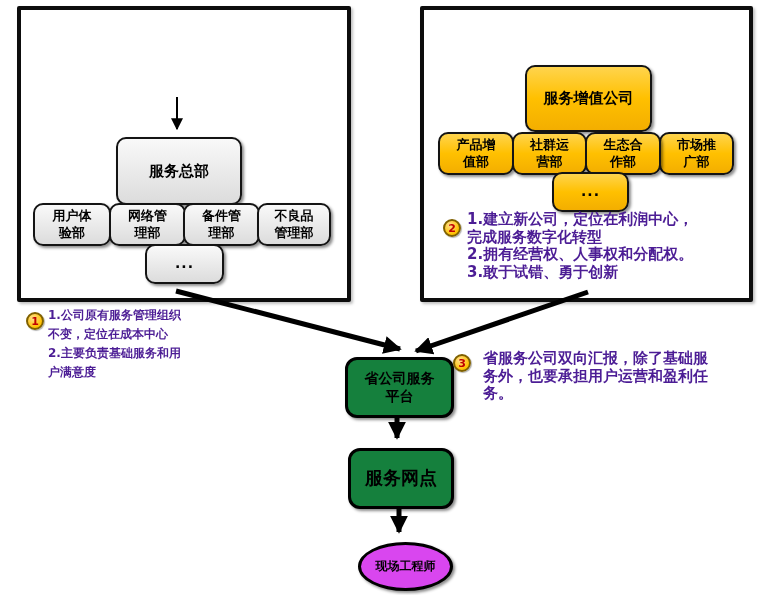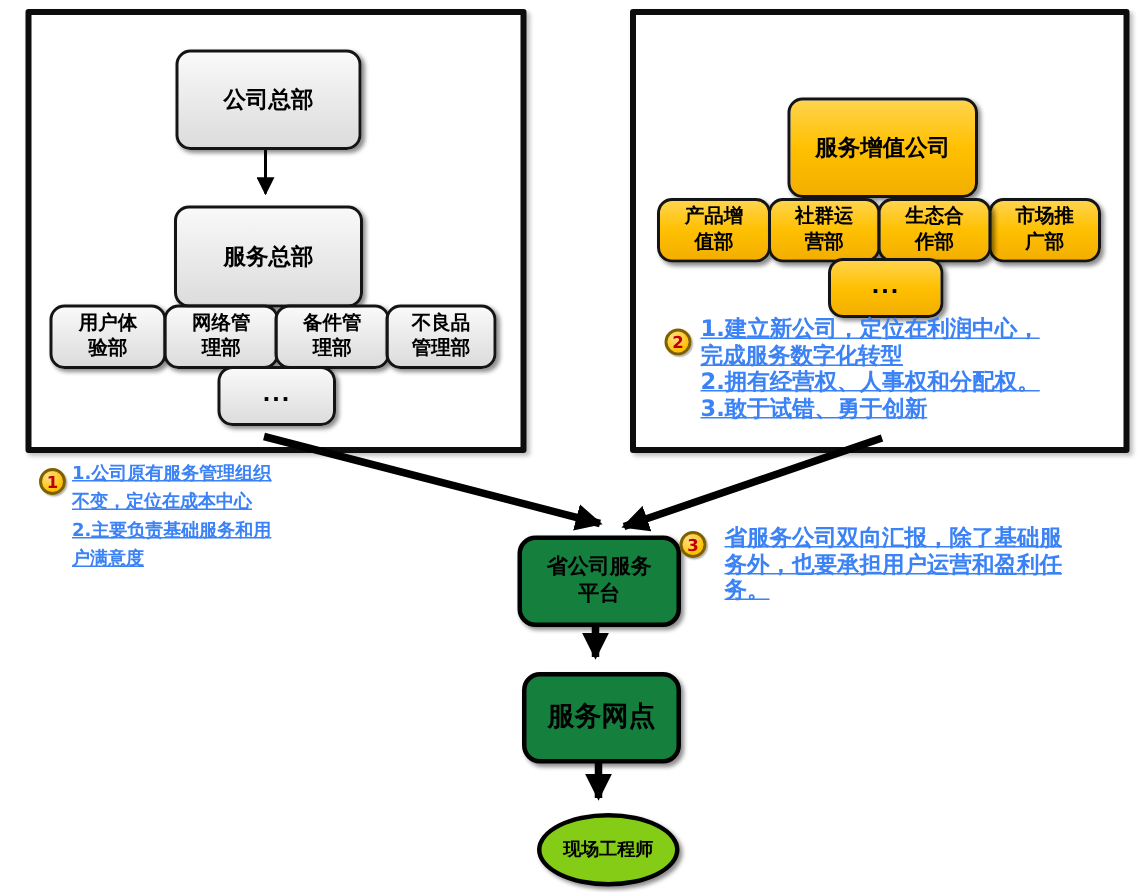--- a/index.html
+++ b/index.html
@@ -7,30 +7,30 @@
           font-family:"DejaVu Sans","Liberation Sans",sans-serif;color:#000;}
   .panel{position:absolute;background:#fff;border:4px solid #0d0d0d;border-radius:2px;
          box-shadow:2px 2px 3px rgba(0,0,0,.25);z-index:1;}
   #connector-layer{position:absolute;left:0;top:0;z-index:2;pointer-events:none;}
   .node{position:absolute;z-index:3;display:flex;align-items:center;justify-content:center;
         text-align:center;font-weight:bold;border:2px solid #141414;border-radius:10px;
         box-shadow:2px 2px 3px rgba(0,0,0,.45);white-space:pre-line;line-height:1.25;}
   .gray{background:linear-gradient(180deg,#f9f9f9 0%,#e9e9e9 55%,#dcdcdc 100%);}
   .yellow{background:linear-gradient(180deg,#ffd44d 0%,#ffc000 50%,#f3ae00 100%);}
   .white{background:#15803d;border:3px solid #000;border-radius:12px;}
-  .ellipse{background:#84cc16;border:3px solid #000;border-radius:50%;}
+  .ellipse{background:#d946ef;border:3px solid #000;border-radius:50%;}
   .big-label{font-size:15px;}
   .dept{font-size:13px;}
   .more{font-size:14px;letter-spacing:1px;}
   .ann-circle{position:absolute;z-index:4;width:18px;height:18px;border-radius:50%;
               background:radial-gradient(circle at 35% 30%,#ffe08a,#ffc000 70%);
               border:2px solid #7f6000;box-sizing:border-box;display:flex;align-items:center;
               justify-content:center;font-size:11px;font-weight:bold;color:#c00000;
               box-shadow:1px 1px 1px rgba(0,0,0,.3);}
-  .ann-text{position:absolute;z-index:4;font-weight:bold;white-space:pre-line;color:#3b82f6;text-decoration:underline;}
+  .ann-text{position:absolute;z-index:4;font-weight:bold;white-space:pre-line;color:#4c1d95;}
   .ann-1{font-size:12px;line-height:19px;}
   .ann-23{font-size:15px;line-height:17.5px;}
 </style>
 </head>
 <body>
 
 <div class="canvas">
 
   <div class="panel" style="left:17px;top:6px;width:326px;height:288px"></div>
   <div class="panel" style="left:420px;top:6px;width:325px;height:288px"></div>
@@ -44,21 +44,20 @@
         <path d="M0,0 L10,5 L0,10 Z" fill="#000"></path>
       </marker>
     </defs>
     <line x1="177" y1="97" x2="177" y2="129" stroke="#000" stroke-width="2" marker-end="url(#ah-thin)"></line>
     <line x1="176" y1="291" x2="400" y2="349" stroke="#000" stroke-width="5" marker-end="url(#ah-thick)"></line>
     <line x1="588" y1="292" x2="416" y2="351" stroke="#000" stroke-width="5" marker-end="url(#ah-thick)"></line>
     <line x1="397" y1="413" x2="397" y2="438" stroke="#000" stroke-width="5" marker-end="url(#ah-thick)"></line>
     <line x1="399" y1="504" x2="399" y2="532" stroke="#000" stroke-width="5" marker-end="url(#ah-thick)"></line>
   </svg>
 
-  <div class="node gray big-label" style="left:117px;top:33px;width:120px;height:63px">公司总部</div>
   <div class="node gray big-label" style="left:116px;top:137px;width:122px;height:64px">服务总部</div>
   <div class="node gray dept" style="left:33px;top:203px;width:74px;height:39px">用户体
 验部</div>
   <div class="node gray dept" style="left:109px;top:203px;width:73px;height:39px">网络管
 理部</div>
   <div class="node gray dept" style="left:183px;top:203px;width:73px;height:39px">备件管
 理部</div>
   <div class="node gray dept" style="left:257px;top:203px;width:70px;height:39px">不良品
 管理部</div>
   <div class="node gray more" style="left:145px;top:244px;width:75px;height:36px">...</div>

